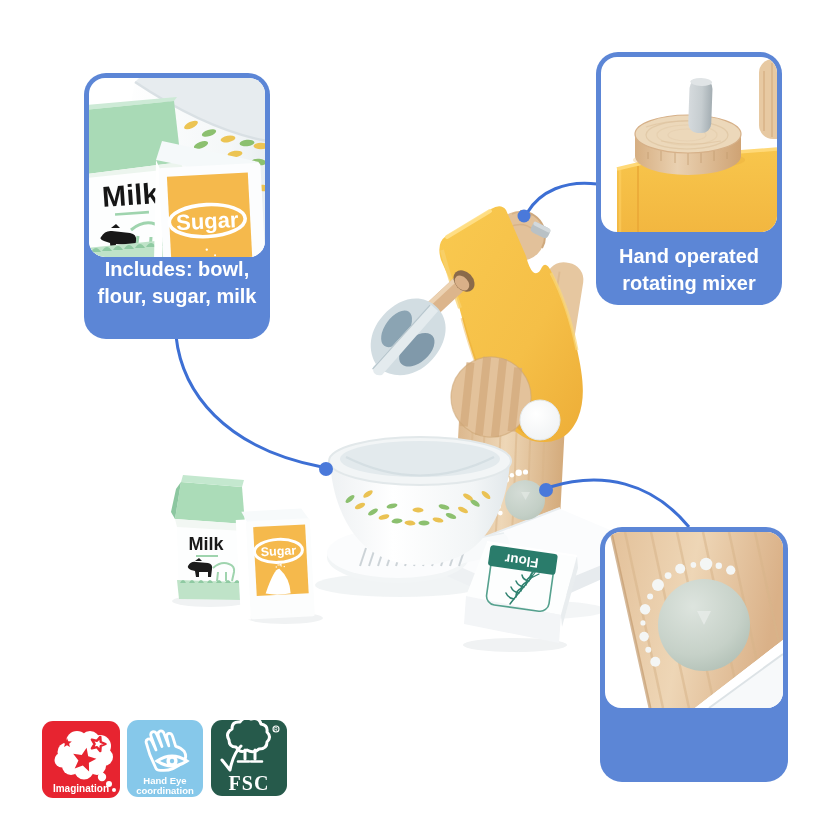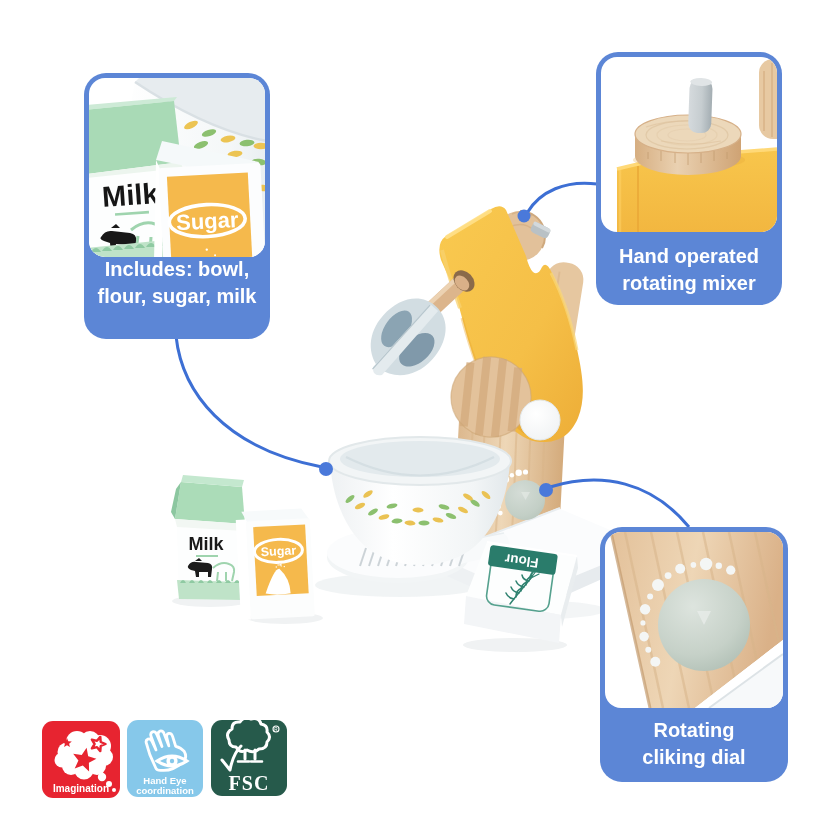--- a/index.html
+++ b/index.html
@@ -370,21 +370,20 @@
 <circle cx="63.1" cy="43.6" r="3.4" fill="#f4f6f5"></circle>
 <circle cx="75.2" cy="36.8" r="5" fill="#f4f6f5"></circle>
 <circle cx="88.4" cy="32.9" r="2.8" fill="#f4f6f5"></circle>
 <circle cx="101.1" cy="32.0" r="6.2" fill="#f4f6f5"></circle>
 <circle cx="113.8" cy="33.8" r="3.2" fill="#f4f6f5"></circle>
 <circle cx="125.7" cy="38.2" r="4.6" fill="#f4f6f5"></circle>
 <circle cx="99" cy="93" r="46" fill="url(#p3dial)"></circle>
 <path d="M92,79 l14,0 -7,14 z" fill="#e6ebe7" opacity="0.85"></path>
         </svg>
     </div>
-    <div class="clabel" style="top:190px;">Rotating<br>cliking dial</div>
   </div>
 
   <svg width="260" height="90" style="position:absolute;left:40px;top:715px;">
 <rect x="2" y="6" width="78" height="77" rx="11" fill="#e72430"></rect>
 <circle cx="27" cy="37" r="9.5" fill="#ffffff"></circle>
 <circle cx="37" cy="27" r="11" fill="#ffffff"></circle>
 <circle cx="50" cy="26" r="10" fill="#ffffff"></circle>
 <circle cx="60" cy="31" r="11" fill="#ffffff"></circle>
 <circle cx="64" cy="42" r="9" fill="#ffffff"></circle>
 <circle cx="57" cy="51" r="9" fill="#ffffff"></circle>

